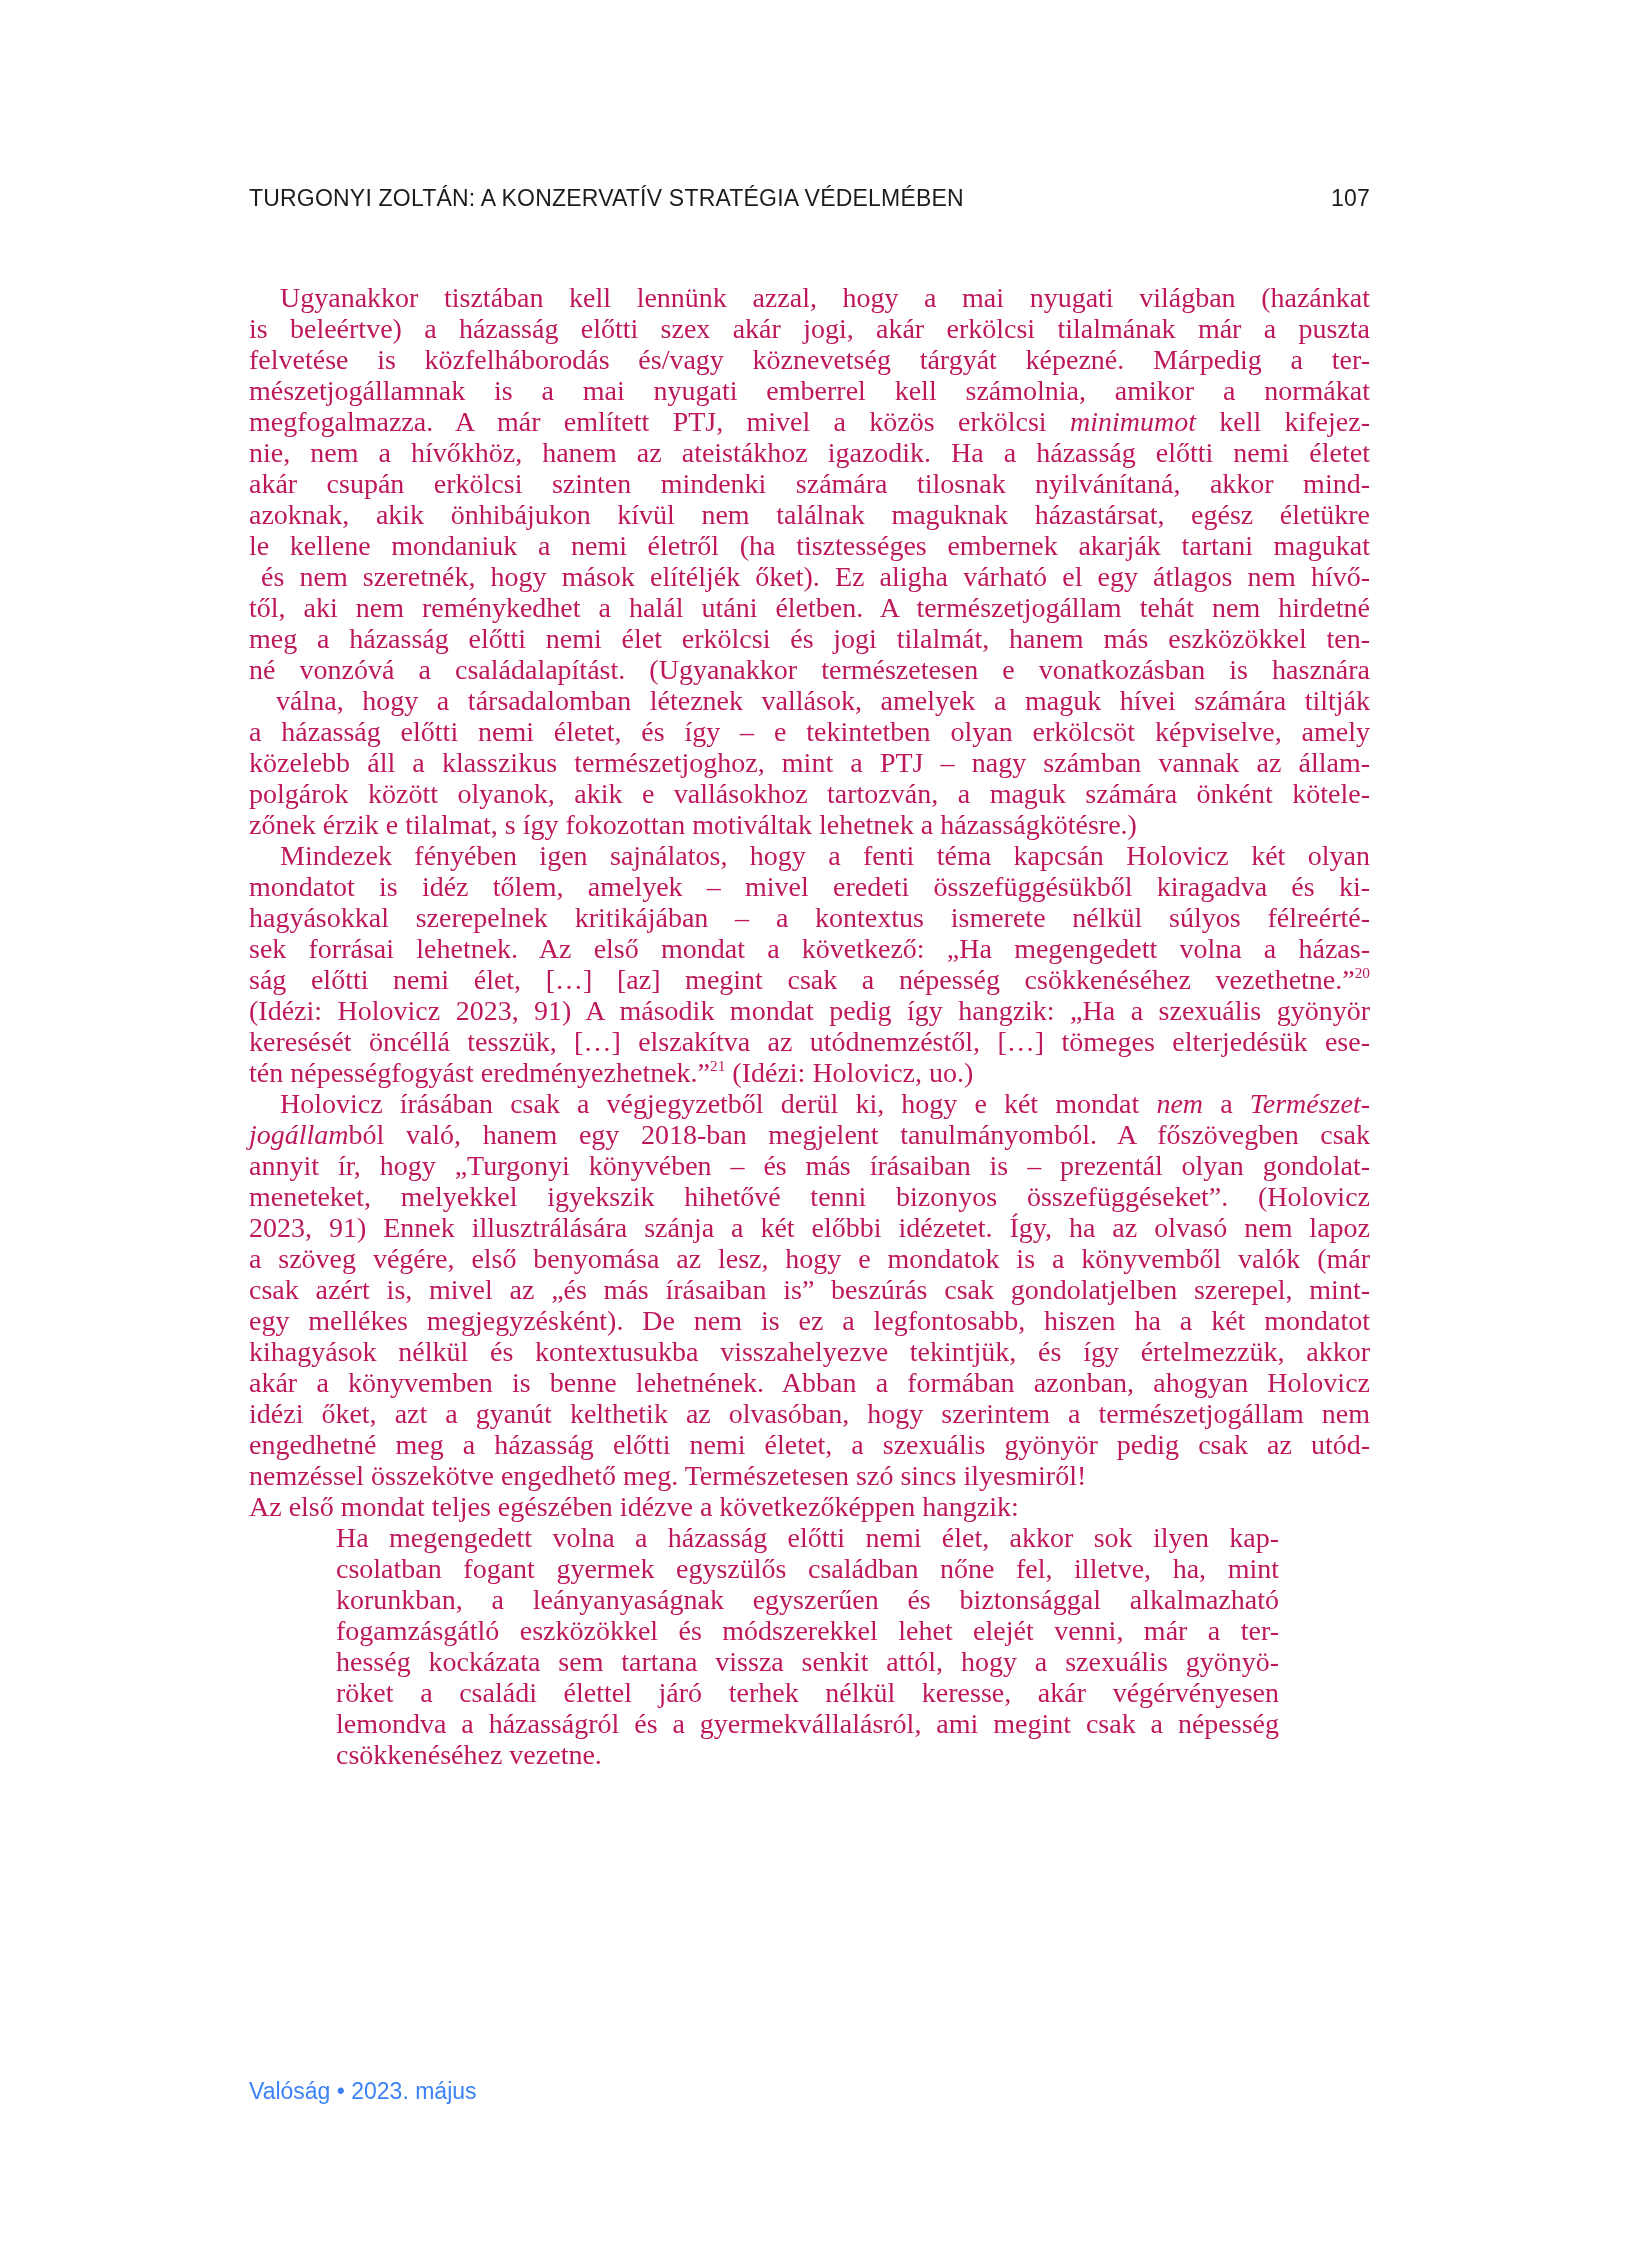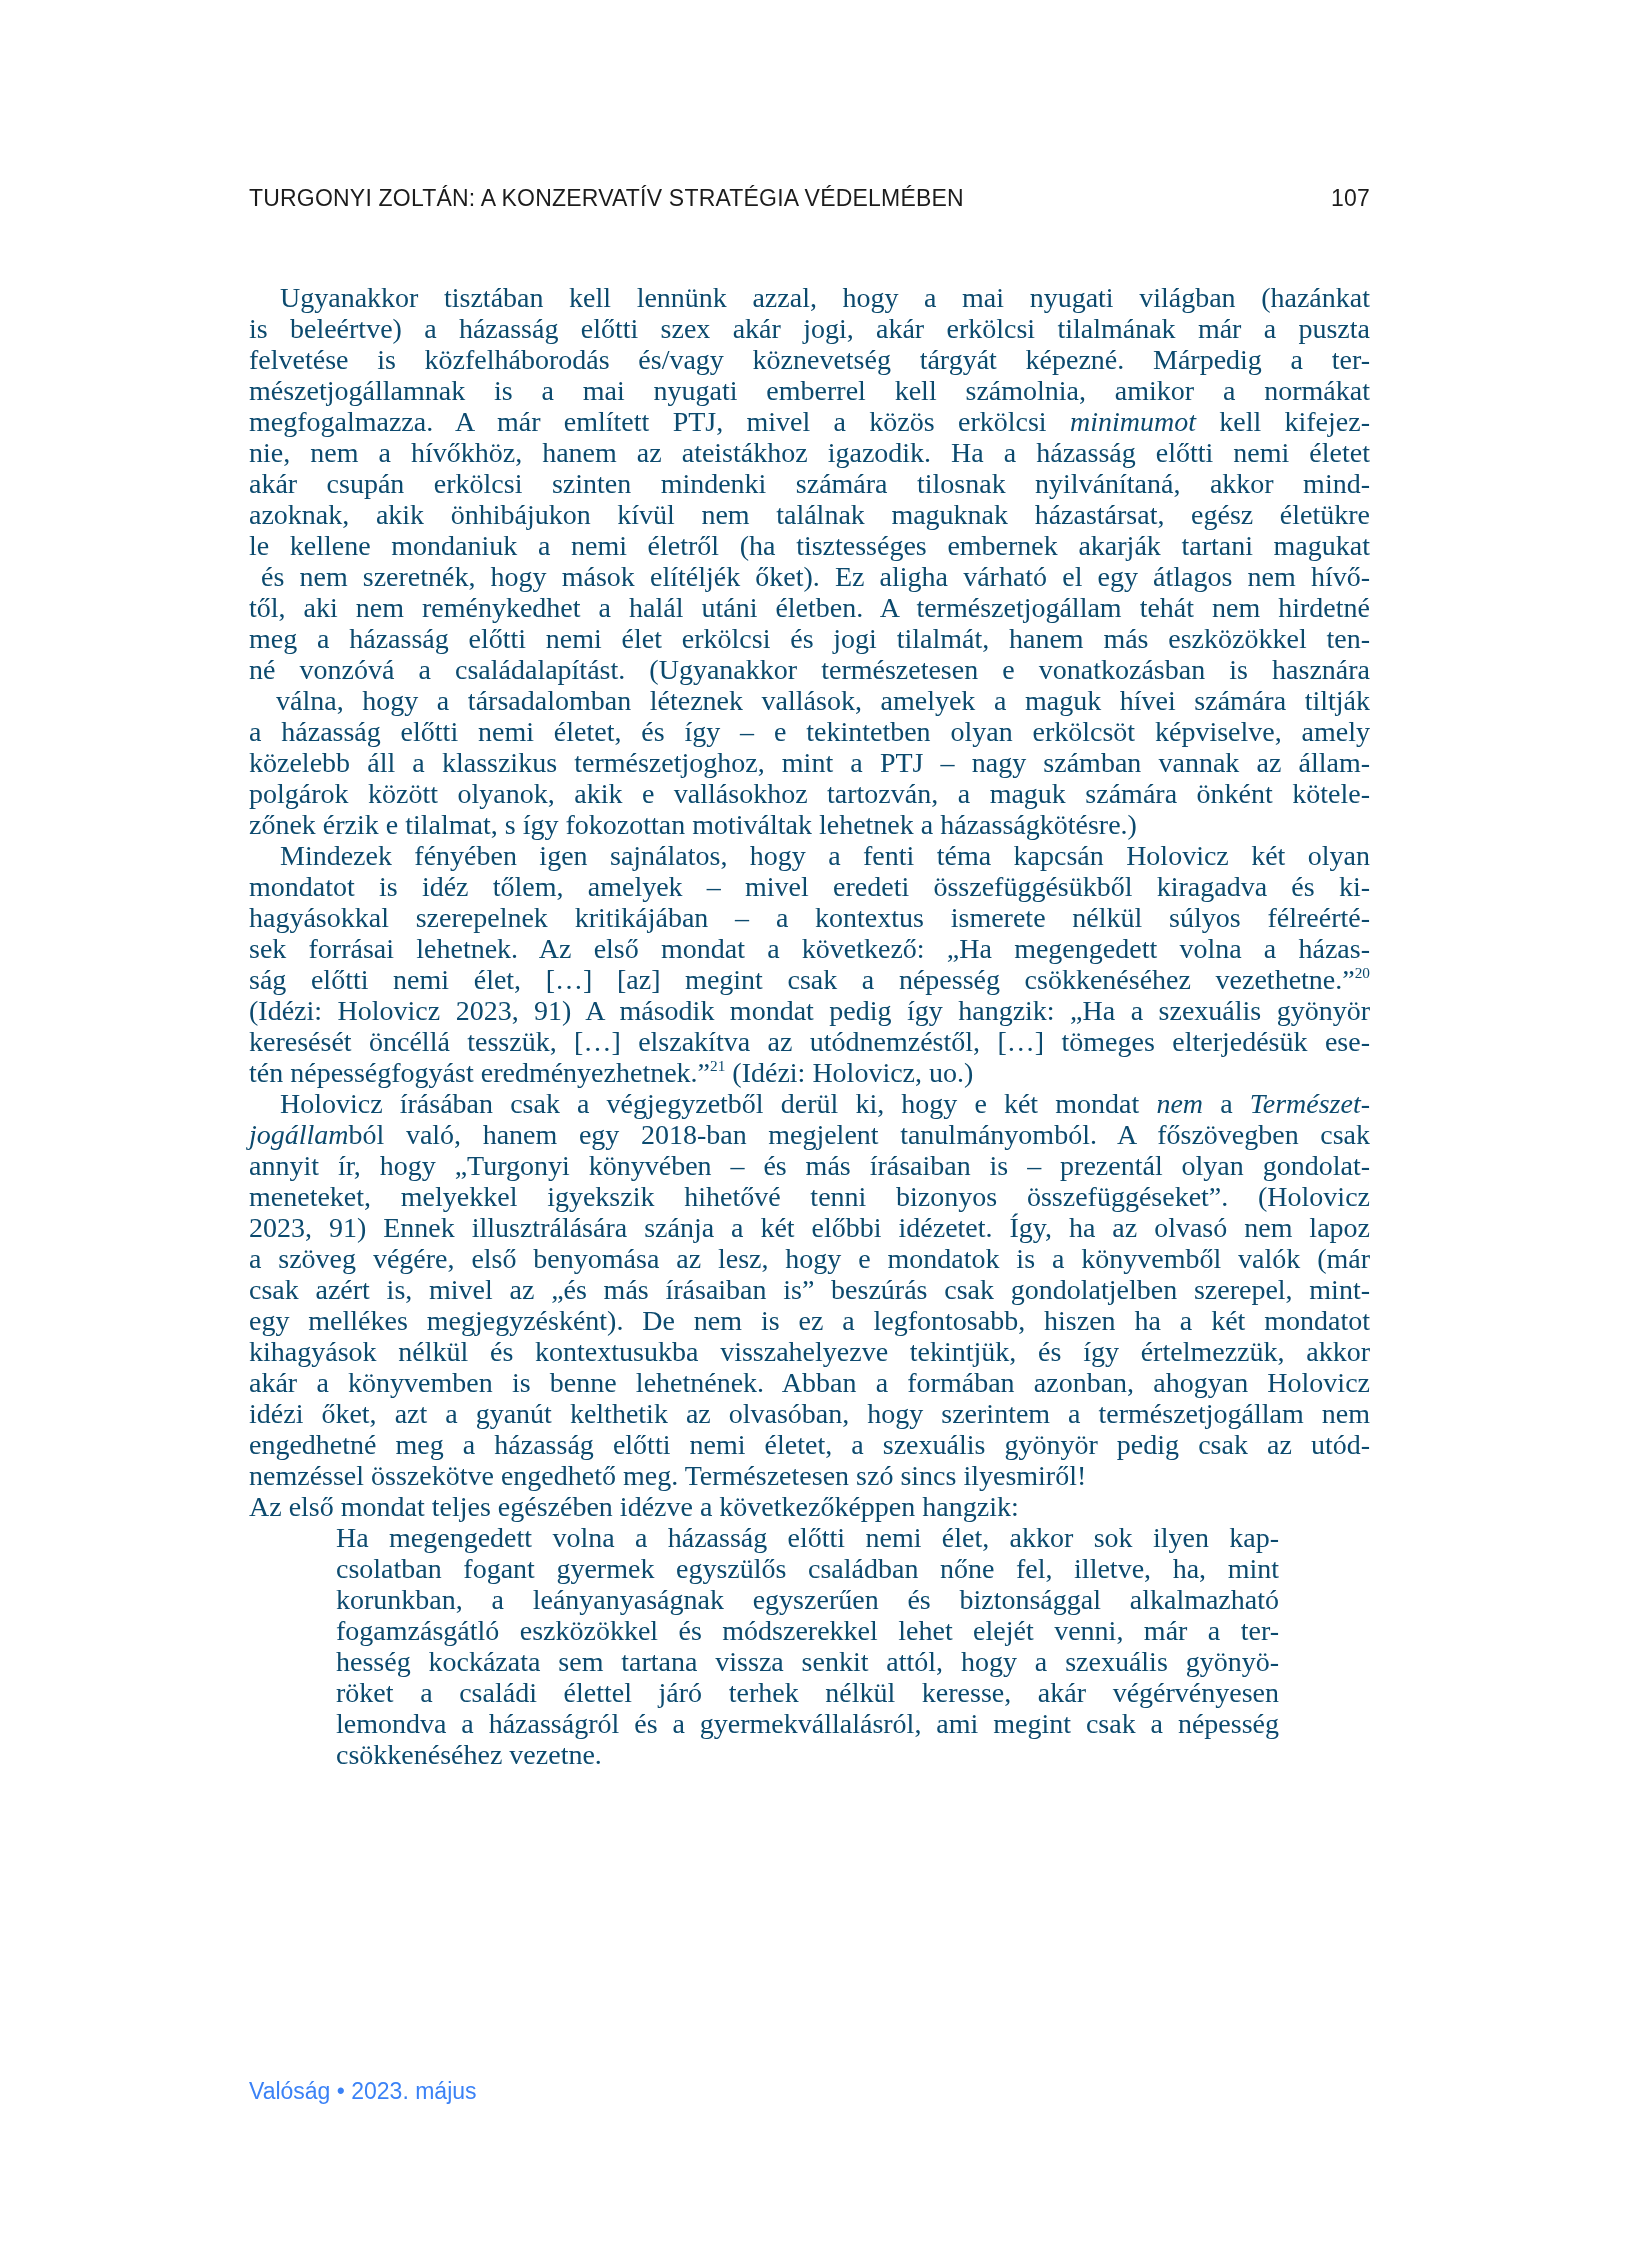--- a/index.html
+++ b/index.html
@@ -5,21 +5,21 @@
   html, body { margin: 0; padding: 0; background: #ffffff; }
   body { width: 1628px; height: 2261px; position: relative; overflow: hidden; }
   .page { position: absolute; left: 0; top: 0; width: 1628px; height: 2064px; background: #fff; color: #1a1a1a; }
   .running-head {
     position: absolute; left: 249px; top: 185px; width: 1121px;
     font-family: "Liberation Sans", sans-serif; font-size: 23px; letter-spacing: 0.2px;
     display: flex; justify-content: space-between; color: #1c1c1c;
   }
   .body-text {
     position: absolute; left: 249px; top: 282px; width: 1121px;
-    font-family: "Liberation Serif", serif; font-size: 28px; line-height: 31px; color: #0c4a6e;
+    font-family: "Liberation Serif", serif; font-size: 28px; line-height: 31px; color: #be185d;
   }
   .line { display: block; white-space: nowrap; text-align: justify; text-align-last: justify; height: 31px; overflow: visible; }
   .line.last { text-align-last: left; }
   .line.indent { padding-left: 31px; }
   .quote { margin-left: 87px; width: 943px; }
   .quote .line { }
   sup { font-size: 15.3px; line-height: 0; vertical-align: 10.7px; }
   em { font-style: italic; }
   .footer {
     position: absolute; left: 249px; top: 2058px;

